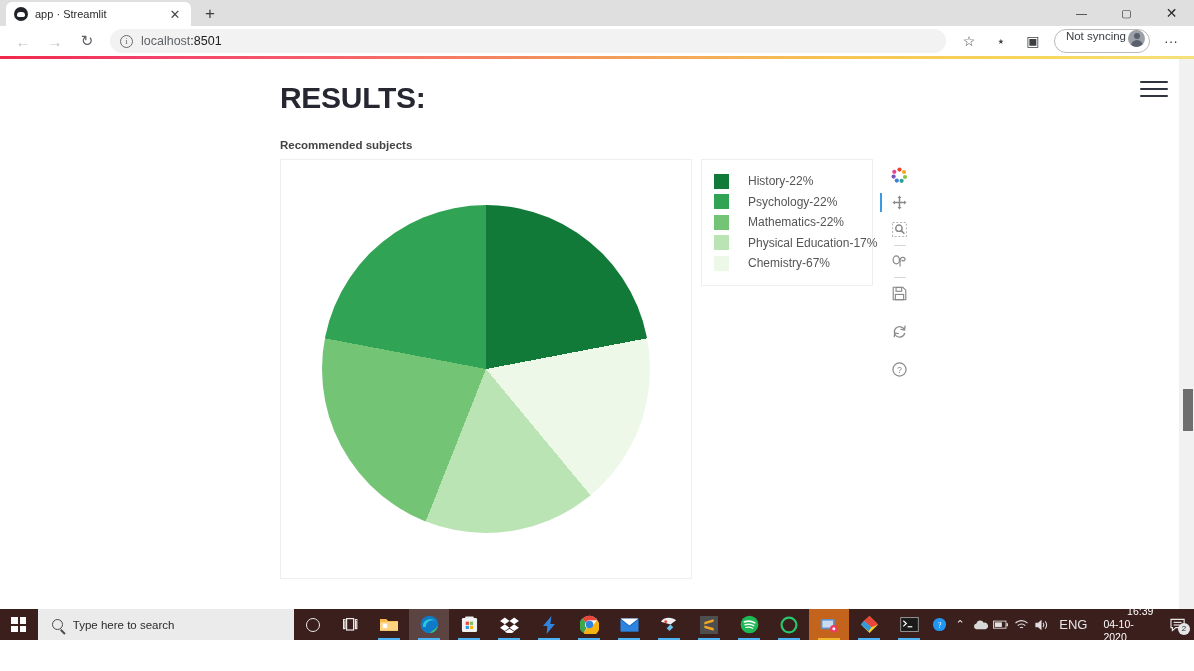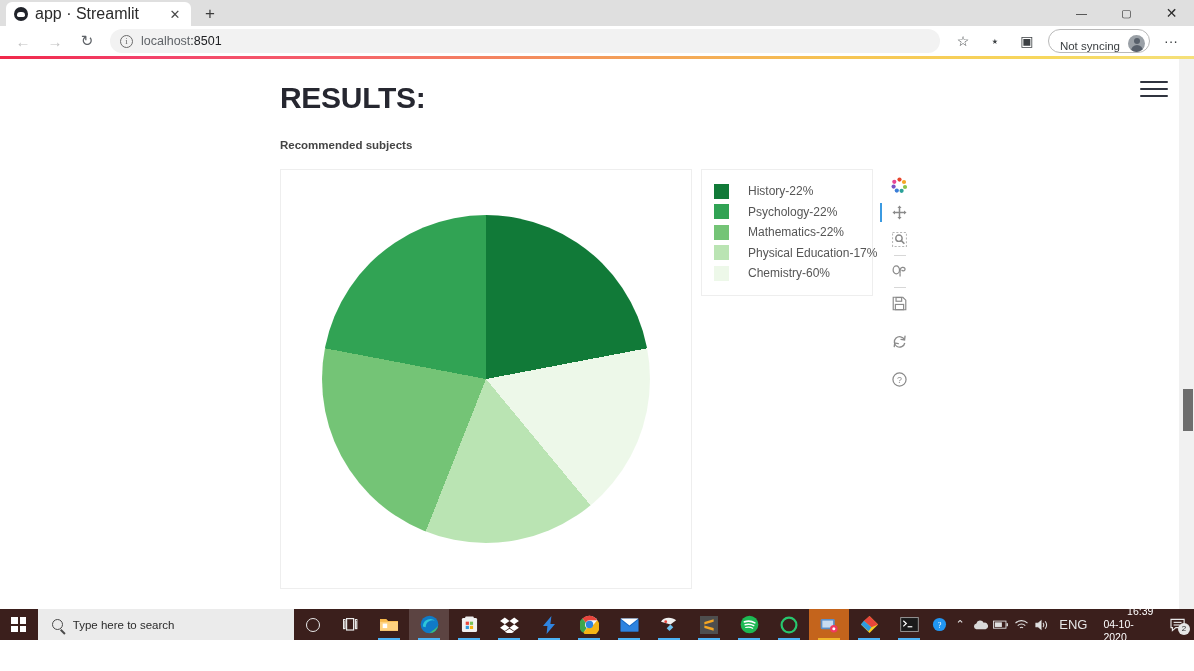--- a/index.html
+++ b/index.html
@@ -27,21 +27,21 @@
   .tab-favicon {
     width: 14px; height: 14px; border-radius: 50%;
     background: #20232a; position: relative; flex: none;
   }
   .tab-favicon::after {
     content: ""; position: absolute; left: 3px; top: 4.5px;
     width: 8px; height: 5px; background: #ffffff;
     border-radius: 4px 4px 2px 2px;
   }
   .tab-title {
-    font-size: 16px; color: #2b2b2b; white-space: nowrap;
+    font-size: 11px; color: #2b2b2b; white-space: nowrap;
     overflow: hidden; text-overflow: ellipsis; flex: 1;
   }
   .tab-close {
     font-size: 13px; color: #4a4a4a; line-height: 1;
     width: 16px; text-align: center; cursor: pointer;
   }
   .newtab {
     font-size: 17px; color: #3b3b3b; margin-left: 8px;
     margin-bottom: 2px; width: 22px; text-align: center; cursor: pointer;
   }
@@ -73,21 +73,21 @@
     font-family: "Liberation Serif", serif; flex: none;
   }
   .url-host { color: #5f6368; }
   .url-port { color: #202124; }
   .tb-ic {
     width: 30px; height: 26px; display: flex; align-items: center; justify-content: center;
     font-size: 14px; color: #3c4043; cursor: pointer; border-radius: 3px;
   }
   .profile-pill {
     height: 24px; border: 1px solid #b9b9b9; border-radius: 13px;
-    display: flex; align-items: flex-end; gap: 8px; padding: 0 4px 0 11px;
+    display: flex; align-items: flex-start; gap: 2px; padding: 0 4px 0 11px;
     margin: 0 4px; cursor: pointer;
   }
   .profile-pill span { font-size: 11.5px; color: #3c4043; white-space: nowrap; }
   .avatar {
     width: 17px; height: 17px; border-radius: 50%; background: #9aa0a6;
     position: relative; overflow: hidden; flex: none;
   }
   .avatar::before { content: ""; position: absolute; left: 5.5px; top: 2.5px;
     width: 6px; height: 6px; border-radius: 50%; background: #58606b; }
   .avatar::after { content: ""; position: absolute; left: 2.5px; top: 10px;
@@ -108,21 +108,21 @@
     width: 28px; height: 28px; display: flex; flex-direction: column;
     justify-content: center; gap: 4.5px; cursor: pointer;
   }
   .hamburger i { display: block; height: 2.5px; background: #30343f; border-radius: 1px; }
 
   h1.results {
     font-size: 30px; font-weight: 700; color: #262730;
     letter-spacing: -0.3px; margin-bottom: 24px;
   }
 
-  .chart-label { font-size: 11.5px; font-weight: 700; color: #444444; margin-bottom: 18px; }
+  .chart-label { font-size: 11.5px; font-weight: 700; color: #444444; margin-bottom: 8px; }
 
   .chart-row { display: flex; align-items: flex-start; }
 
   .plotbox {
     width: 412px; height: 420px; border: 1px solid #eeeeee; background: #ffffff;
     display: flex; align-items: center; justify-content: center;
   }
   .pie { width: 328px; height: 328px; border-radius: 50%; }
 
   .legendbox {
@@ -278,21 +278,21 @@
             <div class="legend-item">
               <span class="swatch" style="background: rgb(116, 196, 118);"></span>
               <span class="legend-text">Mathematics-22%</span>
             </div>
             <div class="legend-item">
               <span class="swatch" style="background: rgb(186, 228, 179);"></span>
               <span class="legend-text">Physical Education-17%</span>
             </div>
             <div class="legend-item">
               <span class="swatch" style="background: rgb(237, 248, 233);"></span>
-              <span class="legend-text">Chemistry-60%</span>
+              <span class="legend-text">Chemistry-67%</span>
             </div>
           </div>
 
         <div class="modebar">
           <div class="mb-btn">
             <svg width="17" height="17" viewBox="0 0 17 17">
               <circle cx="8.5" cy="2.6" r="2.1" fill="#e8452c"></circle>
               <circle cx="13.0" cy="5.0" r="2.1" fill="#f5a623"></circle>
               <circle cx="14.0" cy="10.0" r="2.1" fill="#8bc34a"></circle>
               <circle cx="10.6" cy="13.8" r="2.1" fill="#2aa198"></circle>

